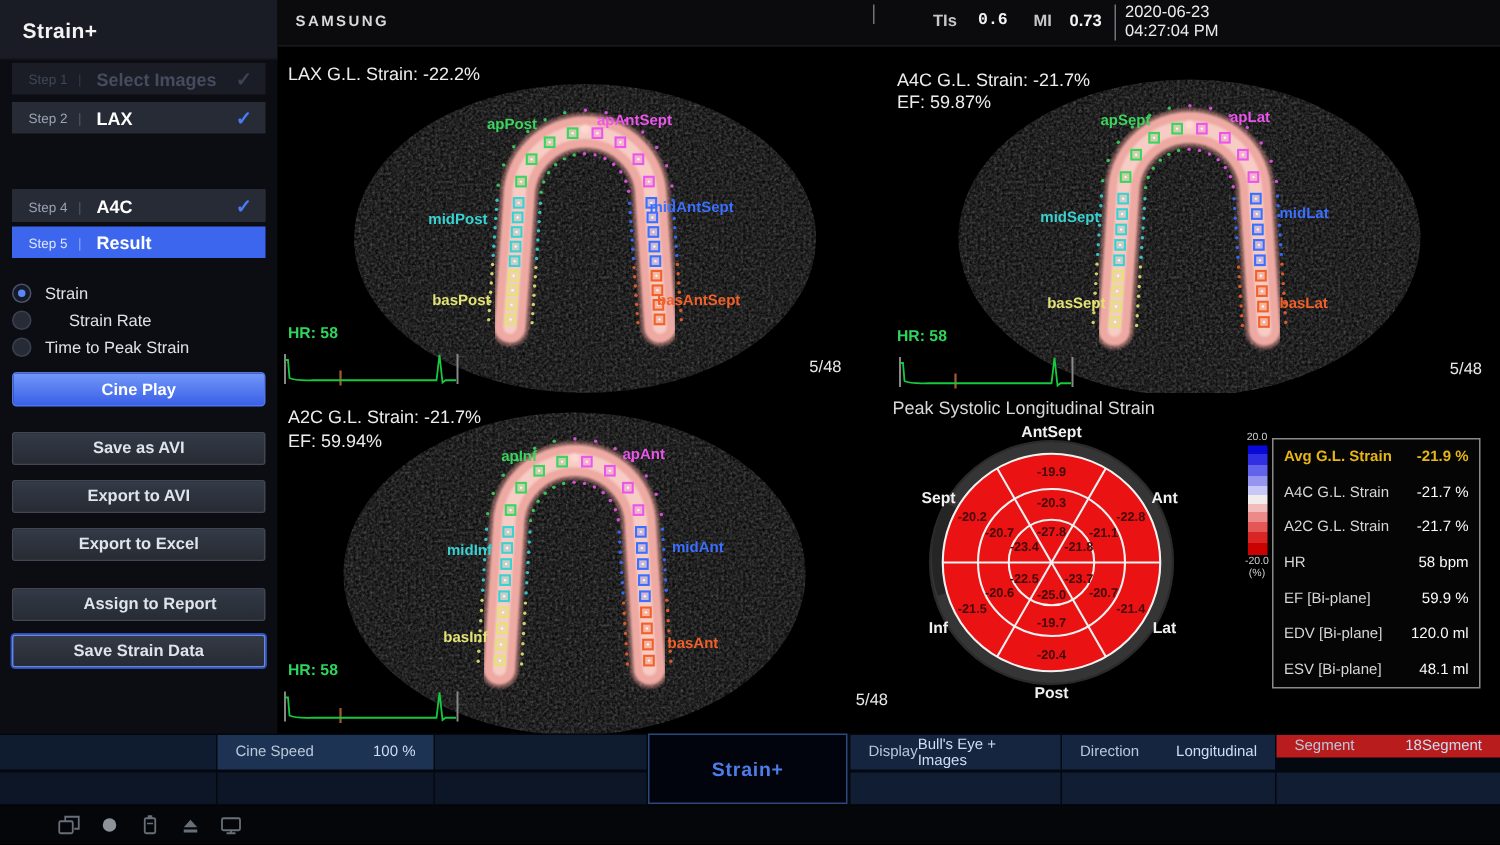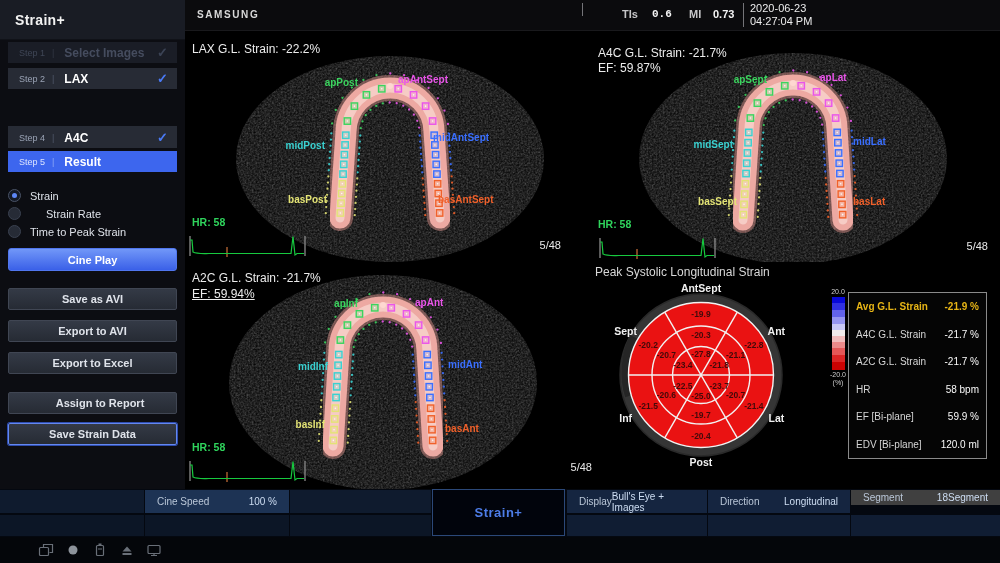--- a/index.html
+++ b/index.html
@@ -622,21 +622,21 @@
           <rect x="243.7694117647059" y="164.48235294117646" width="6.4" height="6.4" stroke="#f0602a" stroke-width="1.4" fill="#f0602a" fill-opacity="0.22"></rect>
           <circle cx="246.96941176470588" cy="167.68235294117645" r="0.8" fill="#fff" opacity="0.85"></circle>
           <rect x="244.44705882352943" y="175.21176470588233" width="6.4" height="6.4" stroke="#f0602a" stroke-width="1.4" fill="#f0602a" fill-opacity="0.22"></rect>
           <circle cx="247.64705882352942" cy="178.41176470588232" r="0.8" fill="#fff" opacity="0.85"></circle>
           <text x="173" y="45" fill="#3bd45e" font-size="10" font-weight="bold" text-anchor="end" font-family="&quot;Liberation Sans&quot;,sans-serif">apInf</text>
           <text x="230" y="44" fill="#ea55ea" font-size="10" font-weight="bold" text-anchor="start" font-family="&quot;Liberation Sans&quot;,sans-serif">apAnt</text>
           <text x="143" y="108" fill="#3ad1d1" font-size="10" font-weight="bold" text-anchor="end" font-family="&quot;Liberation Sans&quot;,sans-serif">midInf</text>
           <text x="263" y="106" fill="#3a6fff" font-size="10" font-weight="bold" text-anchor="start" font-family="&quot;Liberation Sans&quot;,sans-serif">midAnt</text>
           <text x="140" y="166" fill="#e3e375" font-size="10" font-weight="bold" text-anchor="end" font-family="&quot;Liberation Sans&quot;,sans-serif">basInf</text>
           <text x="260" y="170" fill="#f0602a" font-size="10" font-weight="bold" text-anchor="start" font-family="&quot;Liberation Sans&quot;,sans-serif">basAnt</text>
-        </svg><div class="vtitle" style="left: 7px; top: 9px;">A2C G.L. Strain: -21.7%</div><div class="vef" style="left: 7px; top: 25px; text-decoration: underline;">EF: 59.94%</div><div class="vhr" style="left: 7px; top: 179px;">HR: 58</div><svg width="122" height="24" viewBox="0 0 122 24" style="position:absolute;left:2px;top:197px;overflow:visible;">
+        </svg><div class="vtitle" style="left: 7px; top: 9px;">A2C G.L. Strain: -21.7%</div><div class="vef" style="left: 7px; top: 25px;">EF: 59.94%</div><div class="vhr" style="left: 7px; top: 179px;">HR: 58</div><svg width="122" height="24" viewBox="0 0 122 24" style="position:absolute;left:2px;top:197px;overflow:visible;">
           <path d="M3 2 V22" stroke="#8a8a8a" stroke-width="1.3" fill="none"></path>
           <path d="M118 2 V22" stroke="#8a8a8a" stroke-width="1.3" fill="none"></path>
           <line x1="40" y1="13" x2="40" y2="23" stroke="#a35b2e" stroke-width="1.5"></line>
           <path d="M3 6 L5 6 L6 18 C10 20 16 19.5 22 19.5 L60 19.5 L100 19.5 L104 19.5 L106 2.5 L108 21 L110 19.5 L117 19.5" stroke="#17c93f" stroke-width="1.2" fill="none"></path>
         </svg><div class="vframe" style="left: 335px; top: 199px; width: 72px;">5/48</div></div>
       <div class="bpanel">
         <div class="btitle">Peak Systolic Longitudinal Strain</div>
         <svg width="200" height="200" viewBox="0 0 200 200" style="position:absolute;left:36px;top:13px;">
           <circle cx="100" cy="100" r="81" fill="#353535" stroke="#2a2a2a" stroke-width="1.5"></circle>
           <path d="M 33 62 A 77 77 0 0 0 28 121" stroke="#1f1f1f" stroke-width="8" fill="none" opacity="0.7"></path>
@@ -696,41 +696,45 @@
             <span class="rv">58 bpm</span>
           </div>
           <div class="rrow">
             <span class="rl">EF [Bi-plane]</span>
             <span class="rv">59.9 %</span>
           </div>
           <div class="rrow">
             <span class="rl">EDV [Bi-plane]</span>
             <span class="rv">120.0 ml</span>
           </div>
+          <div class="rrow">
+            <span class="rl">ESV [Bi-plane]</span>
+            <span class="rv">48.1 ml</span>
+          </div>
         </div>
       </div>
     </div>
 
   <div class="bbar" id="bbar">
     <div class="modebtn">Strain+</div>
   <div class="bcell" style="left: 0px; width: 144px; top: 1px; height: 23px; background: rgb(15, 27, 46);"></div>
       <div class="bcell" style="left: 145px; width: 144px; top: 1px; height: 23px; background: rgb(29, 51, 84);">
         <span class="cl">Cine Speed</span>
         <span class="cv">100 %</span>
       </div>
       <div class="bcell" style="left: 290px; width: 141px; top: 1px; height: 23px; background: rgb(15, 27, 46);"></div>
       <div class="bcell" style="left: 567px; width: 140px; top: 1px; height: 23px; background: rgb(21, 37, 64);">
         <span class="cl">Display</span>
         <span class="cv">Bull's Eye + Images</span>
       </div>
       <div class="bcell" style="left: 708px; width: 142px; top: 1px; height: 23px; background: rgb(21, 37, 64);">
         <span class="cl">Direction</span>
         <span class="cv">Longitudinal</span>
       </div>
-      <div class="bcell" style="left: 851px; width: 149px; top: 1px; height: 15px; background: #404040;">
+      <div class="bcell" style="left: 851px; width: 149px; top: 1px; height: 15px; background: #b91c1c;">
         <span class="cl">Segment</span>
         <span class="cv">18Segment</span>
       </div>
       <div class="bcell" style="left: 0px; width: 144px; top: 26px; height: 21px; background: rgb(12, 22, 38);"></div>
       <div class="bcell" style="left: 145px; width: 144px; top: 26px; height: 21px; background: rgb(12, 22, 38);"></div>
       <div class="bcell" style="left: 290px; width: 141px; top: 26px; height: 21px; background: rgb(12, 22, 38);"></div>
       <div class="bcell" style="left: 567px; width: 140px; top: 26px; height: 21px; background: rgb(16, 29, 51);"></div>
       <div class="bcell" style="left: 708px; width: 142px; top: 26px; height: 21px; background: rgb(16, 29, 51);"></div>
       <div class="bcell" style="left: 851px; width: 149px; top: 26px; height: 21px; background: rgb(16, 29, 51);"></div>
     </div>

